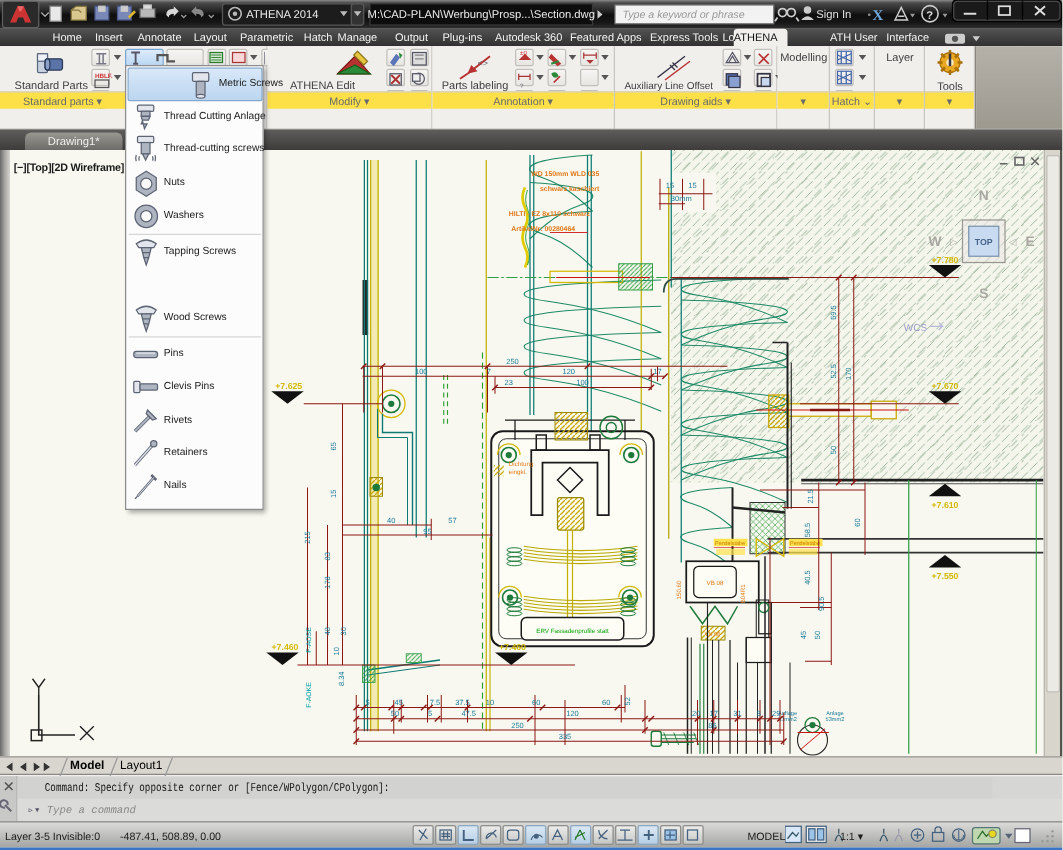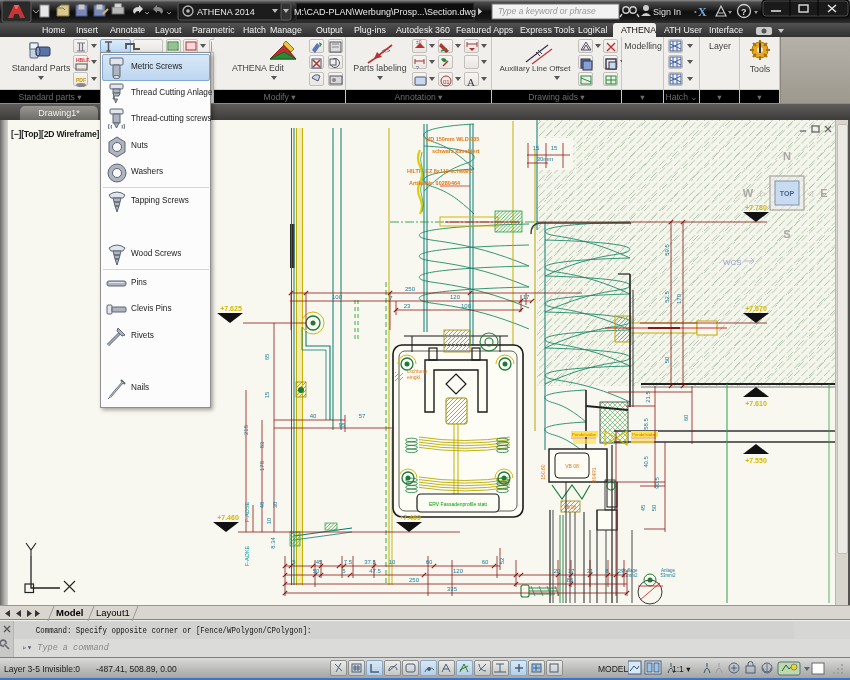--- a/index.html
+++ b/index.html
@@ -5,25 +5,25 @@
 html,body{margin:0;padding:0;}
 body{width:850px;height:680px;overflow:hidden;position:relative;
   font-family:"Liberation Sans",sans-serif;background:#f0efec;}
 *{box-sizing:border-box;}
 .abs{position:absolute;}
 #titlebar{left:0;top:0;width:850px;height:23px;
   background:linear-gradient(180deg,#8a8a8a 0%,#4a4a4a 10%,#222 40%,#0e0e0e 52%,#161616 78%,#303030 100%);}
 #menurow{left:0;top:23px;width:850px;height:14px;
   background:linear-gradient(180deg,#525252,#303030);}
 .mi{position:absolute;top:1px;height:13px;line-height:13px;color:#f2f2f2;font-size:8.8px;white-space:nowrap;}
-#athtab{position:absolute;left:613px;top:0;width:43px;height:14px;background:#f0efec;
-  border-radius:3px 3px 0 0;color:#111;text-align:right;font-size:8.8px;line-height:14px;}
+#athtab{position:absolute;left:587px;top:0;width:43px;height:14px;background:#f0efec;
+  border-radius:3px 3px 0 0;color:#111;text-align:left;font-size:8.8px;line-height:14px;}
 #ribbon{left:0;top:37px;width:850px;height:67px;background:#f0efec;}
 .panel{position:absolute;top:0;height:66px;border-right:1px solid #c9c6c1;background:#f0efec;}
-.plabel{position:absolute;left:0;bottom:0;width:100%;height:14px;background:#000000;
+.plabel{position:absolute;left:0;bottom:16px;width:100%;height:14px;background:#fde047;
   color:#6b6b6b;font-size:8.6px;text-align:center;line-height:14px;border-top:1px solid #d3d0cb;white-space:nowrap;}
 .bigtxt{position:absolute;color:#3f3f3f;font-size:8.8px;text-align:center;white-space:nowrap;}
 .sbtn{position:absolute;width:15px;height:14px;border:1px solid #c3c0bb;border-radius:2px;
   background:linear-gradient(180deg,#f6f5f3,#e8e6e2);}
 .darr{position:absolute;width:0;height:0;border-left:3px solid transparent;border-right:3px solid transparent;
   border-top:4px solid #555;}
 #ribbonright{position:absolute;left:780px;top:0;width:70px;height:66px;
   background:linear-gradient(180deg,#b5b1a9,#9d998f);border-left:1px solid #8a867e;}
 #ribbonbtm{left:0;top:103px;width:850px;height:1px;background:#8d8b88;}
 #filetabs{left:0;top:104px;width:850px;height:16px;
@@ -846,21 +846,21 @@
         </g>
 </g>
     </svg>
   <span style="position:absolute;left:598px;top:6px;">MODEL</span>
   <span style="position:absolute;left:672px;top:6px;">1:1 ▾</span>
 </div>
 <div class="abs" id="bottomedge"></div>
 
 <div class="abs" id="ddmenu">
   <div id="hilite"></div>
-  <div class="mitem" style="top:1.5px;">
+  <div class="mitem" style="top:1.5px;margin-left:44px;">
       <span class="micon"><svg width="24" height="24" viewBox="0 0 24 24">
           <rect x="5" y="2" width="13" height="7" rx="1" fill="#e2e6ec" stroke="#5d6474"></rect>
           <rect x="8" y="9" width="7" height="12" rx="1" fill="#aeb4c0" stroke="#5d6474"></rect>
           <ellipse cx="11.5" cy="21" rx="3.5" ry="1.5" fill="#e2e6ec" stroke="#5d6474"></ellipse>
         </svg></span>
       <span class="lbl">Metric Screws</span>
     </div>
 <div class="mitem" style="top:27.9px;">
       <span class="micon"><svg width="24" height="24" viewBox="0 0 24 24">
           <rect x="5" y="2" width="13" height="5" rx="1" fill="#e2e6ec" stroke="#5d6474"></rect>
@@ -923,20 +923,28 @@
       <span class="lbl">Pins</span>
     </div>
 <div class="mitem" style="top:270.5px;">
       <span class="micon"><svg width="24" height="24" viewBox="0 0 24 24">
           <path d="M3,20 L16,7" stroke="#5d6474" stroke-width="3"></path>
           <path d="M3,20 L16,7" stroke="#aeb4c0" stroke-width="1.5"></path>
           <path d="M13,3 l7,7 -3,1 -5,-5 z" fill="#aeb4c0" stroke="#5d6474"></path>
         </svg></span>
       <span class="lbl">Rivets</span>
     </div>
+<div class="mitem" style="top:296.9px;">
+      <span class="micon"><svg width="24" height="24" viewBox="0 0 24 24">
+          <path d="M3,21 L18,4" stroke="#5d6474" stroke-width="2.5"></path>
+          <path d="M3,21 L18,4" stroke="#e2e6ec" stroke-width="1"></path>
+          <circle cx="18" cy="4" r="2.5" fill="#aeb4c0" stroke="#5d6474"></circle>
+        </svg></span>
+      <span class="lbl">Retainers</span>
+    </div>
 <div class="mitem" style="top:323.3px;">
       <span class="micon"><svg width="24" height="24" viewBox="0 0 24 24">
           <path d="M16,3 l4,4 M18,5 L5,20" stroke="#5d6474" stroke-width="2"></path>
           <path d="M18,5 L5,20" stroke="#e2e6ec" stroke-width="0.8"></path>
           <path d="M5,20 l-2,2" stroke="#5d6474" stroke-width="1"></path>
         </svg></span>
       <span class="lbl">Nails</span>
     </div>
 </div>
 

